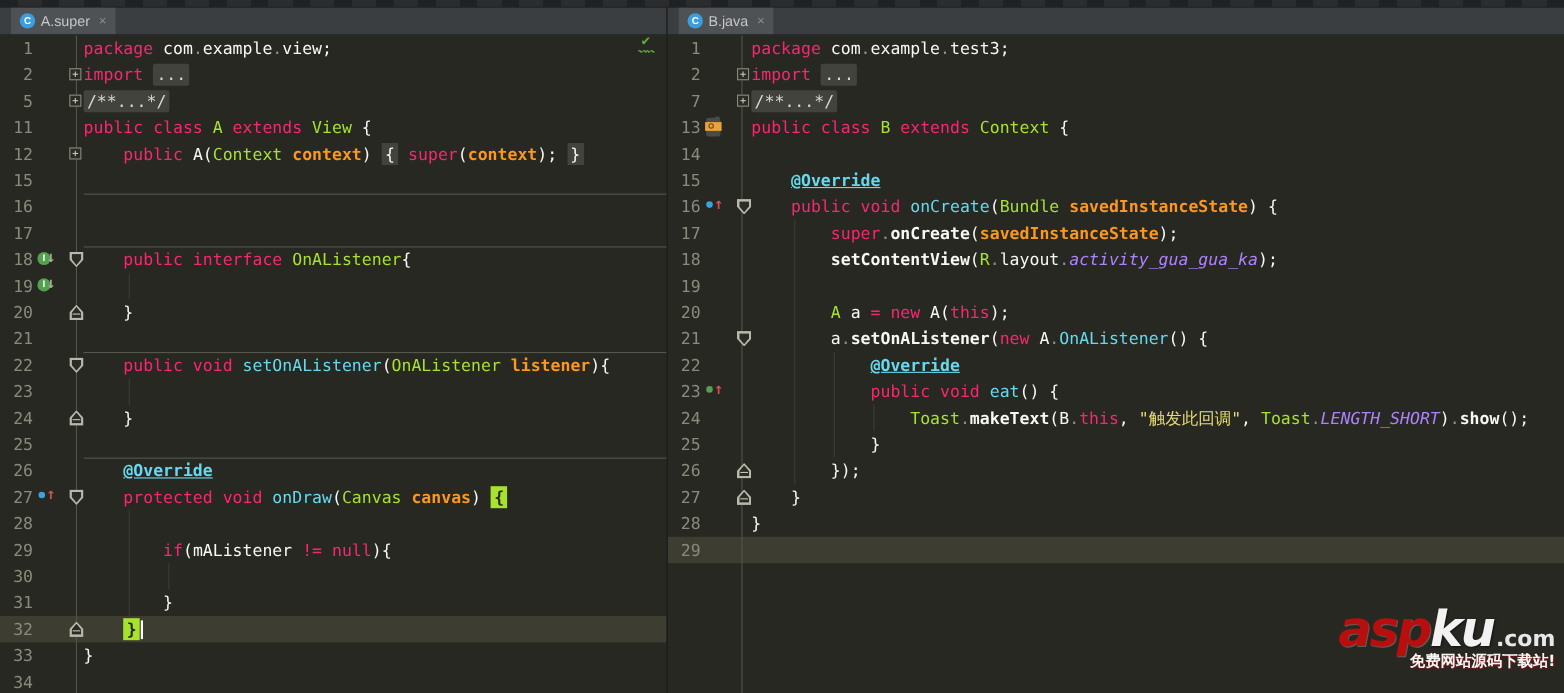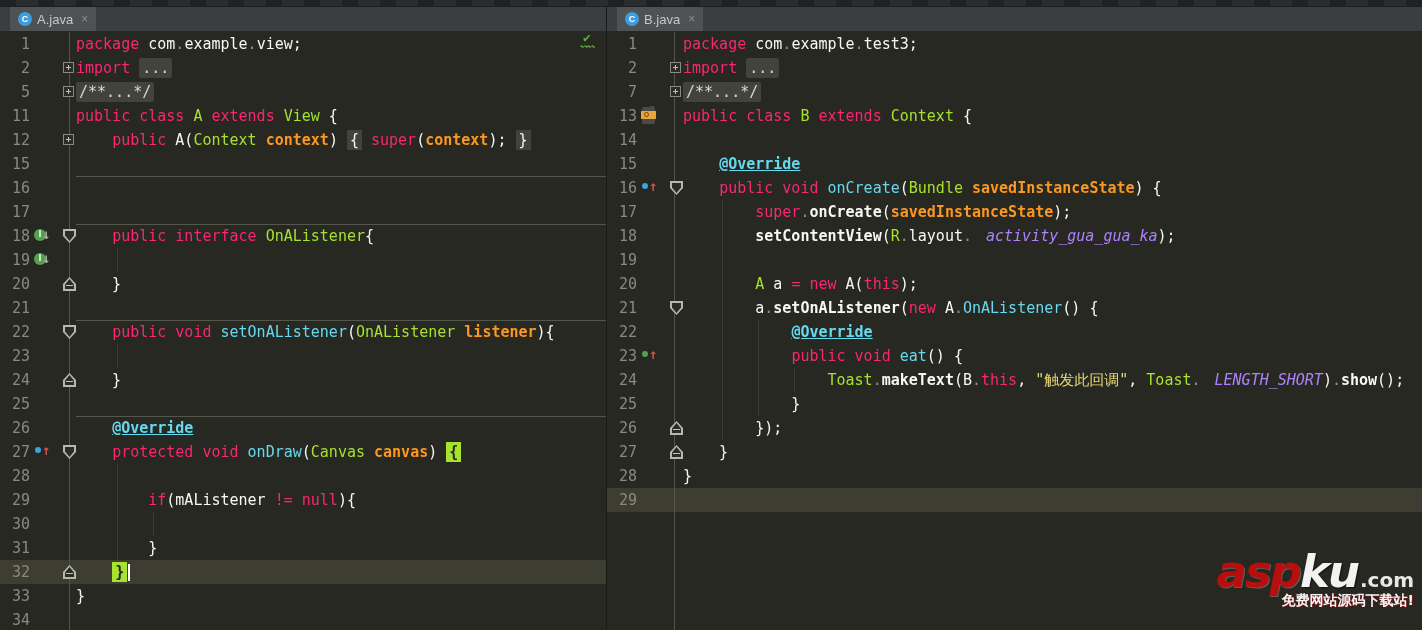--- a/index.html
+++ b/index.html
@@ -30,21 +30,21 @@
   .row.current{background:var(--curline);}
   .row.sep::before{content:"";position:absolute;left:76px;right:0;top:0;height:1px;
     background:var(--sep);z-index:3;}
   .gutter{flex:0 0 76px;position:relative;color:var(--gutter-num);z-index:2;}
   .num{position:absolute;left:0;top:0;width:30px;text-align:right;}
   .gic{position:absolute;left:34px;top:3px;width:18px;height:18px;}
   .fold{position:absolute;left:63px;top:5px;z-index:2;}
   .code{white-space:pre;color:var(--pl);flex:1;z-index:2;}
   .kw{color:var(--kw);} .ty{color:var(--ty);} .fn{color:var(--fn);}
   .pr{color:var(--pr);font-weight:bold;} .st{color:var(--st);}
-  .cn{color:var(--cn);font-style:italic;margin-left:14px;} .dot{color:var(--dot);}
+  .cn{color:var(--cn);font-style:italic;} .dot{color:var(--dot);}
   .bd{color:var(--pl);font-weight:bold;} .ann{color:var(--fn);font-weight:bold;text-decoration:underline;}
   .fbox{background:var(--fboxbg);color:#d8d8d2;padding:1px 3px;border-radius:2px;}
   .gbrace{background:var(--fboxbg);padding:1px 3px;}
   .hbrace{background:var(--hbrace);color:#272822;padding:1px 3px;font-weight:bold;}
   .caret{display:inline-block;width:2px;height:17px;background:#fff;
     vertical-align:middle;margin-left:1px;}
   .vl{position:absolute;width:1px;background:#53544b;z-index:1;}
   .ig{position:absolute;width:1px;background:#3c3e35;z-index:1;}
   
   .fm{display:block;position:relative;}
@@ -94,21 +94,21 @@
 <body>
 
 <div class="screen">
   <div class="topstrip"></div>
   <div class="panes">
 
     <div class="pane left">
       <div class="tabbar">
         <div class="tab active">
           <span class="class-icon">C</span>
-          <span>A.java</span>
+          <span>A.super</span>
           <span class="tab-close">×</span>
         </div>
       </div>
       <div class="editor" id="ed-left">
         <div class="inspect">
           <span class="chk">✔</span>
             <span class="wave">〰〰</span>
         </div>
       <div class="vl" style="left: 69px; top: 0px; height: 598px;"></div>
           <div class="ig" style="left: 117px; top: 216px; height: 24px;"></div>

